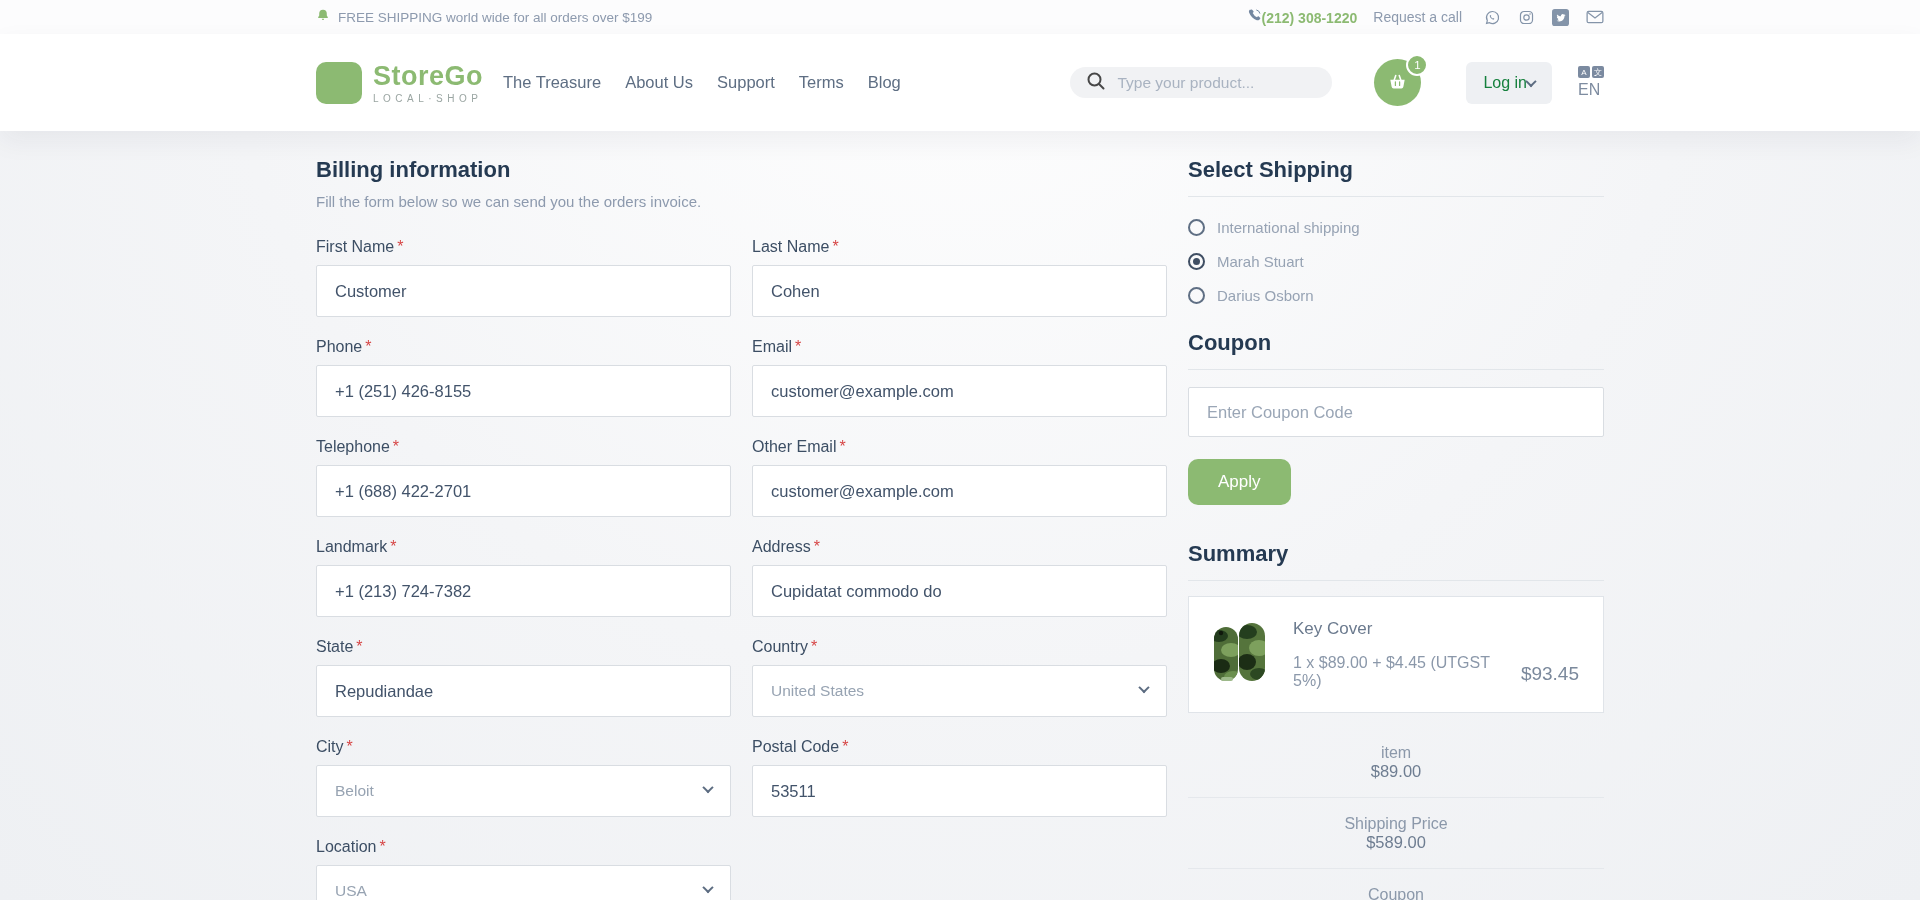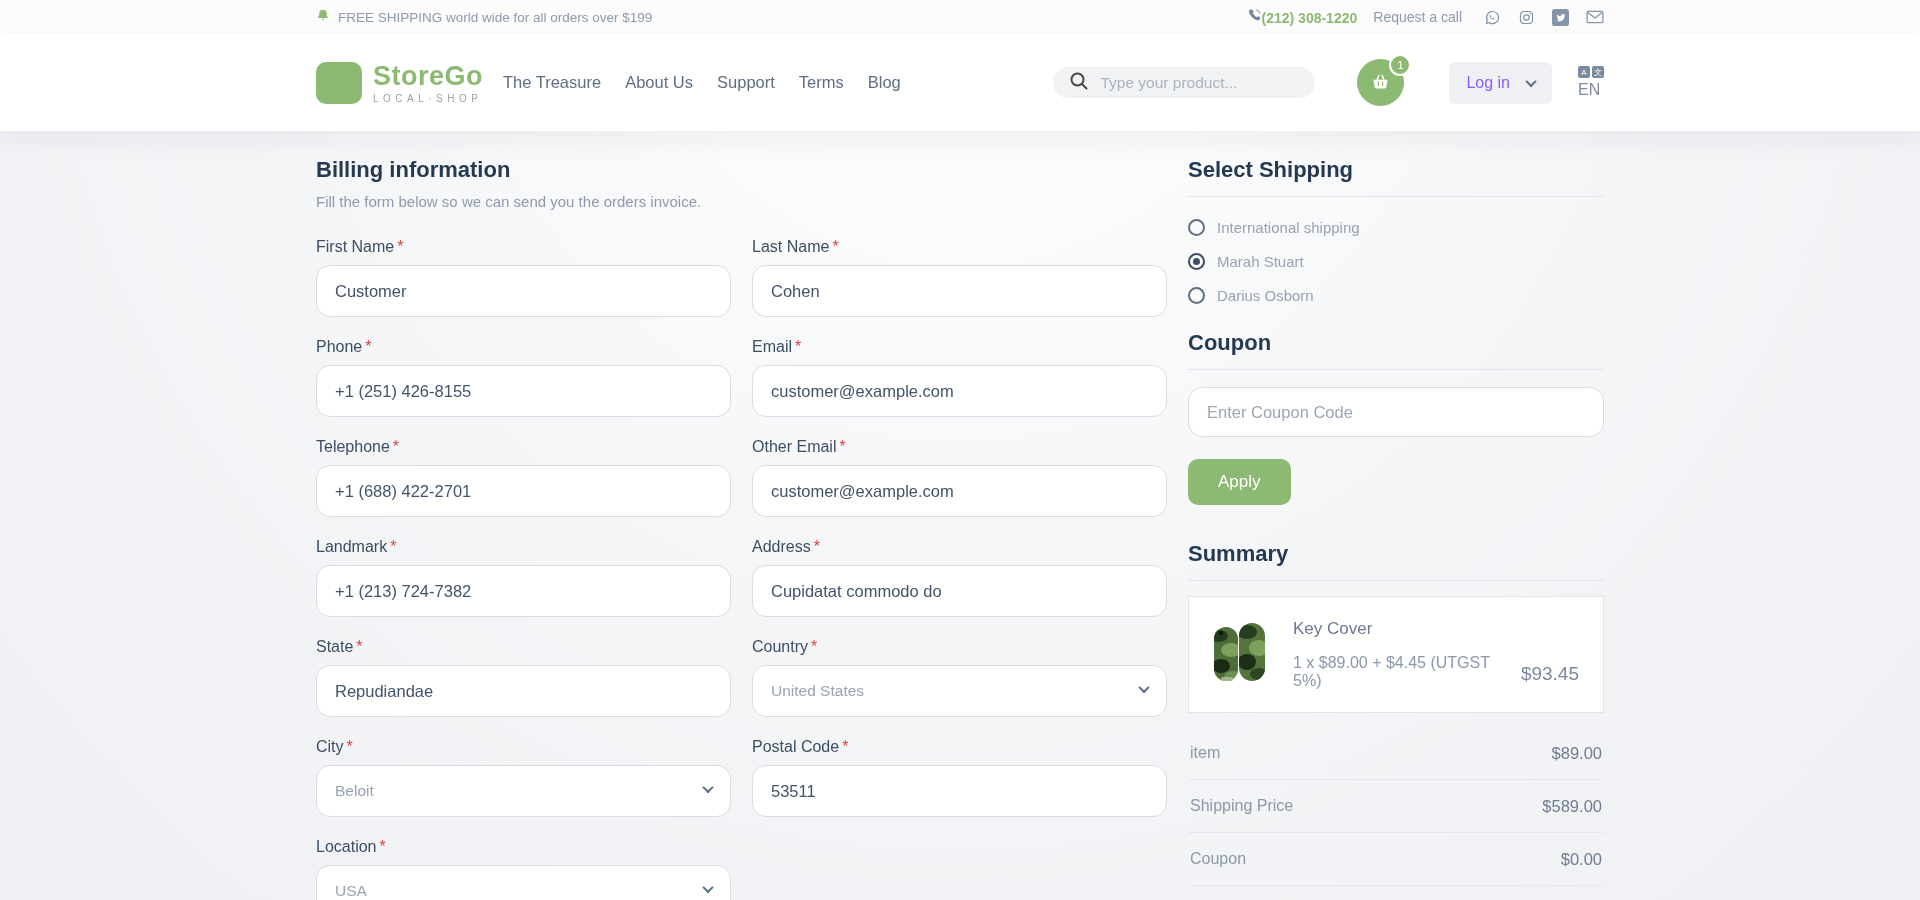--- a/index.html
+++ b/index.html
@@ -30,40 +30,40 @@
   .brand-name { font-size:27px; font-weight:800; color:#8cba72; letter-spacing:.5px; line-height:1; }
   .brand-tag { font-size:10px; letter-spacing:4.5px; color:#9aa5a2; margin-top:3px; }
   .nav { display:flex; gap:24px; margin-left:20px; }
   .nav a { text-decoration:none; font-size:16.5px; color:#5e6e83; }
   .hspacer { flex:1; }
   .search { width:262px; height:31px; background:#f1f2f4; border-radius:23px; display:flex; align-items:center; padding:0 16px; gap:11px; }
   .search input { border:none; background:transparent; outline:none; font-size:15.5px; color:#55657c; width:100%; font-family:inherit; }
   .search input::placeholder { color:#a9b3c1; }
   .cart-btn { position:relative; width:47px; height:47px; border-radius:50%; background:#8cba72; border:none; margin-left:42px; display:flex; align-items:center; justify-content:center; cursor:pointer; }
   .cart-badge { position:absolute; top:-5px; right:-7px; min-width:22px; height:22px; border-radius:50%; background:#8cba72; border:2.5px solid #fff; color:#fff; font-size:11.5px; display:flex; align-items:center; justify-content:center; }
-  .login-btn { margin-left:45px; height:42px; padding:0 17px; background:#eef0f3; border:none; border-radius:6px; font-size:16px; color:#8b5cf6; display:flex; align-items:center; gap:17px; cursor:pointer; font-family:inherit; }
+  .login-btn { margin-left:45px; height:42px; padding:0 17px; background:#eef0f3; border:none; border-radius:6px; font-size:16px; color:#15803d; display:flex; align-items:center; gap:0; cursor:pointer; font-family:inherit; }
   .chev { width:8px; height:8px; border-right:2px solid #5c6c81; border-bottom:2px solid #5c6c81; transform:rotate(45deg) translate(-1px,-1px); display:inline-block; }
   .lang { margin-left:26px; display:flex; flex-direction:column; align-items:flex-start; gap:3px; cursor:pointer; }
   .lang-ic { display:flex; gap:2px; }
   .lang-sq { width:12px; height:12px; background:#7b8aa0; color:#fff; font-size:8px; border-radius:2px; display:flex; align-items:center; justify-content:center; }
   .lang-code { font-size:16px; color:#7e8ca0; }
 
   
   .main { display:flex; padding-top:26px; }
   .col-left { width:851px; margin-right:21px; }
   .col-right { flex:1; }
   h1.page-title { font-size:22px; font-weight:800; color:#253a52; }
   .subtitle { font-size:15px; color:#8d9aae; margin-top:10px; margin-bottom:28px; }
 
   .fields { display:grid; grid-template-columns:1fr 1fr; column-gap:21px; }
   .field { margin-bottom:21px; }
   .field .lbl { display:block; font-size:16px; color:#3c4e64; margin-bottom:9px; }
   .req { color:#d64545; margin-left:3px; }
   .control, .sel {
-    width:100%; height:52px; background:#fff; border:1px solid #d9dde2; border-radius:14px;
+    width:100%; height:52px; background:#fff; border:1px solid #d9dde2; border-radius:2px;
     padding:0 18px; font-size:16.5px; color:#42536a; font-family:inherit; outline:none;
   }
   .sel { display:flex; align-items:center; color:#97a3b2; font-size:15.5px; position:relative; cursor:pointer; }
   .sel .chev { position:absolute; right:18px; top:calc(50% - 6px); }
 
   
   .section-title { font-size:22px; font-weight:800; color:#253a52; }
   .divider { border-top:1px solid #e2e6ea; margin-top:13px; }
   .ship-list { margin-top:22px; display:flex; flex-direction:column; gap:17px; }
   .ship-opt { display:flex; align-items:center; gap:12px; cursor:pointer; }
@@ -78,21 +78,21 @@
   .apply-btn { margin-top:22px; background:#8cba72; color:#fff; border:none; border-radius:10px; font-size:17px; padding:13px 30px; cursor:pointer; font-family:inherit; }
 
   .summary-title { margin-top:36px; }
   .prod-card { margin-top:15px; background:#fff; border:1px solid #e0e4e9; display:flex; align-items:center; padding:22px 24px; }
   .prod-img { flex:none; }
   .prod-info { margin-left:26px; }
   .prod-name { font-size:17px; color:#6b7a8e; }
   .prod-detail { font-size:16px; color:#8b98aa; margin-top:15px; }
   .prod-price { margin-left:auto; align-self:flex-end; font-size:19px; color:#7b899c; padding-bottom:5px; }
   .sum-rows { margin-top:14px; }
-  .sum-row { display:flex; justify-content:space-between; align-items:center; padding:16.5px 2px; border-bottom:1px solid #e5e8ec; }
+  .sum-row { display:flex; justify-content:space-between; align-items:center; padding:16.5px 2px; border-bottom:1px solid #e5e8ec;flex-direction:column; }
   .sum-label { font-size:16px; color:#8b98aa; }
   .sum-value { font-size:16.5px; color:#6e7d91; }
 </style>
 </head>
 <body>
 
 <div class="topbar">
   <div class="container">
     <div class="announce">
       <span>

